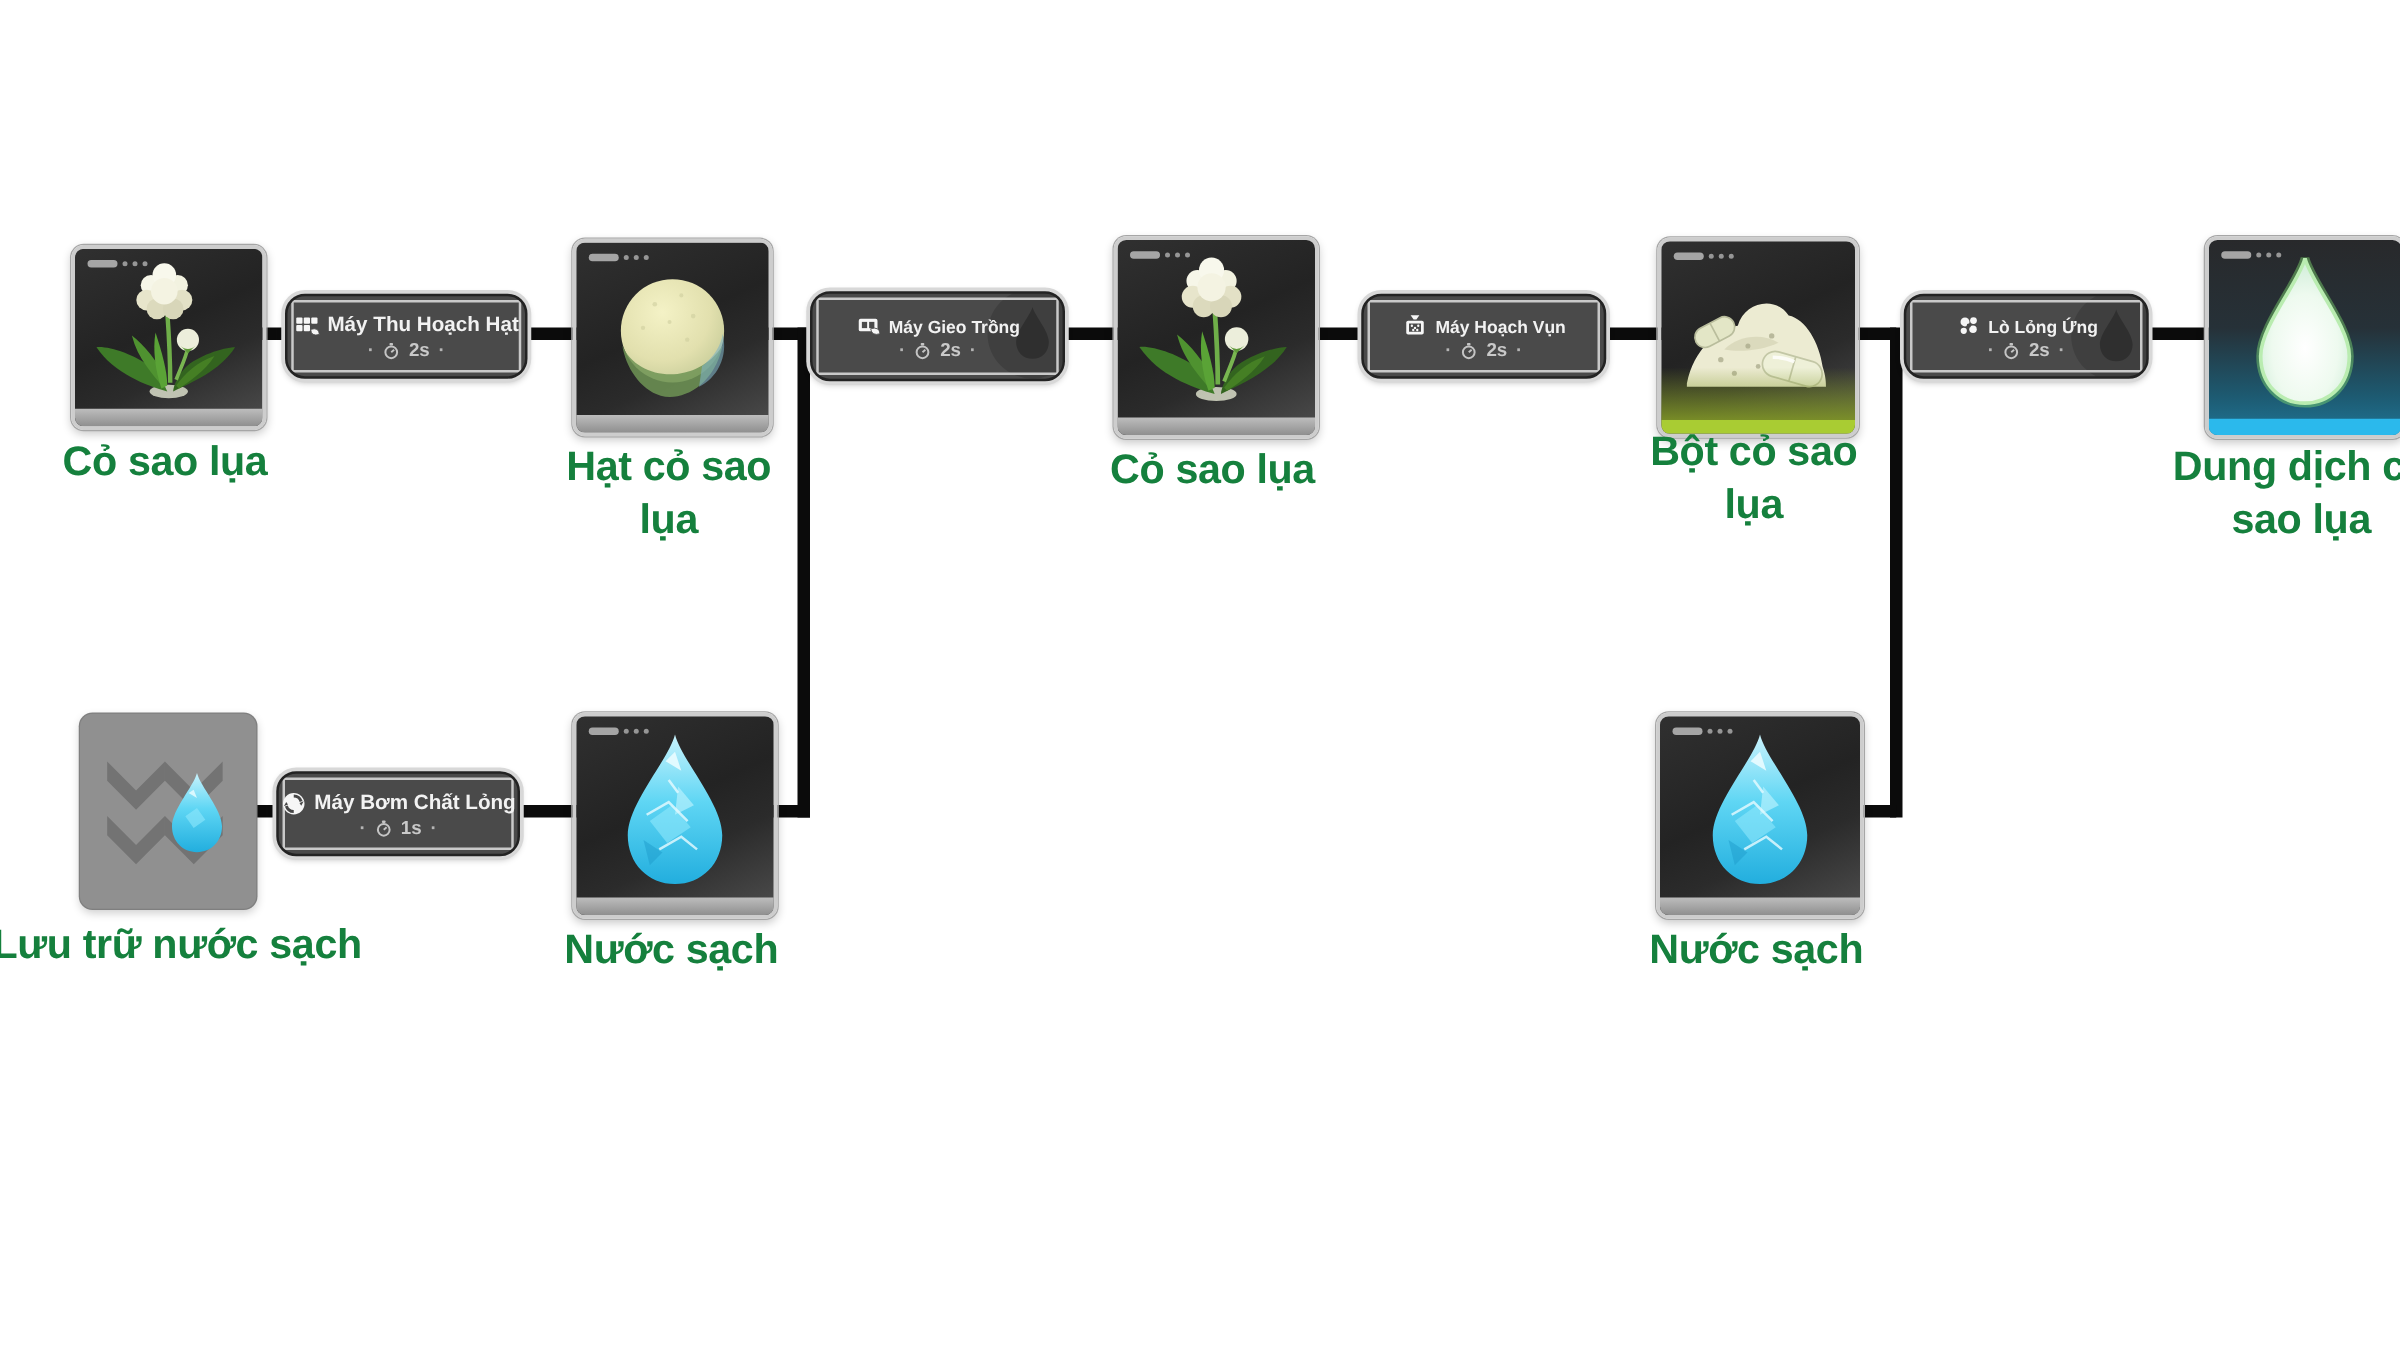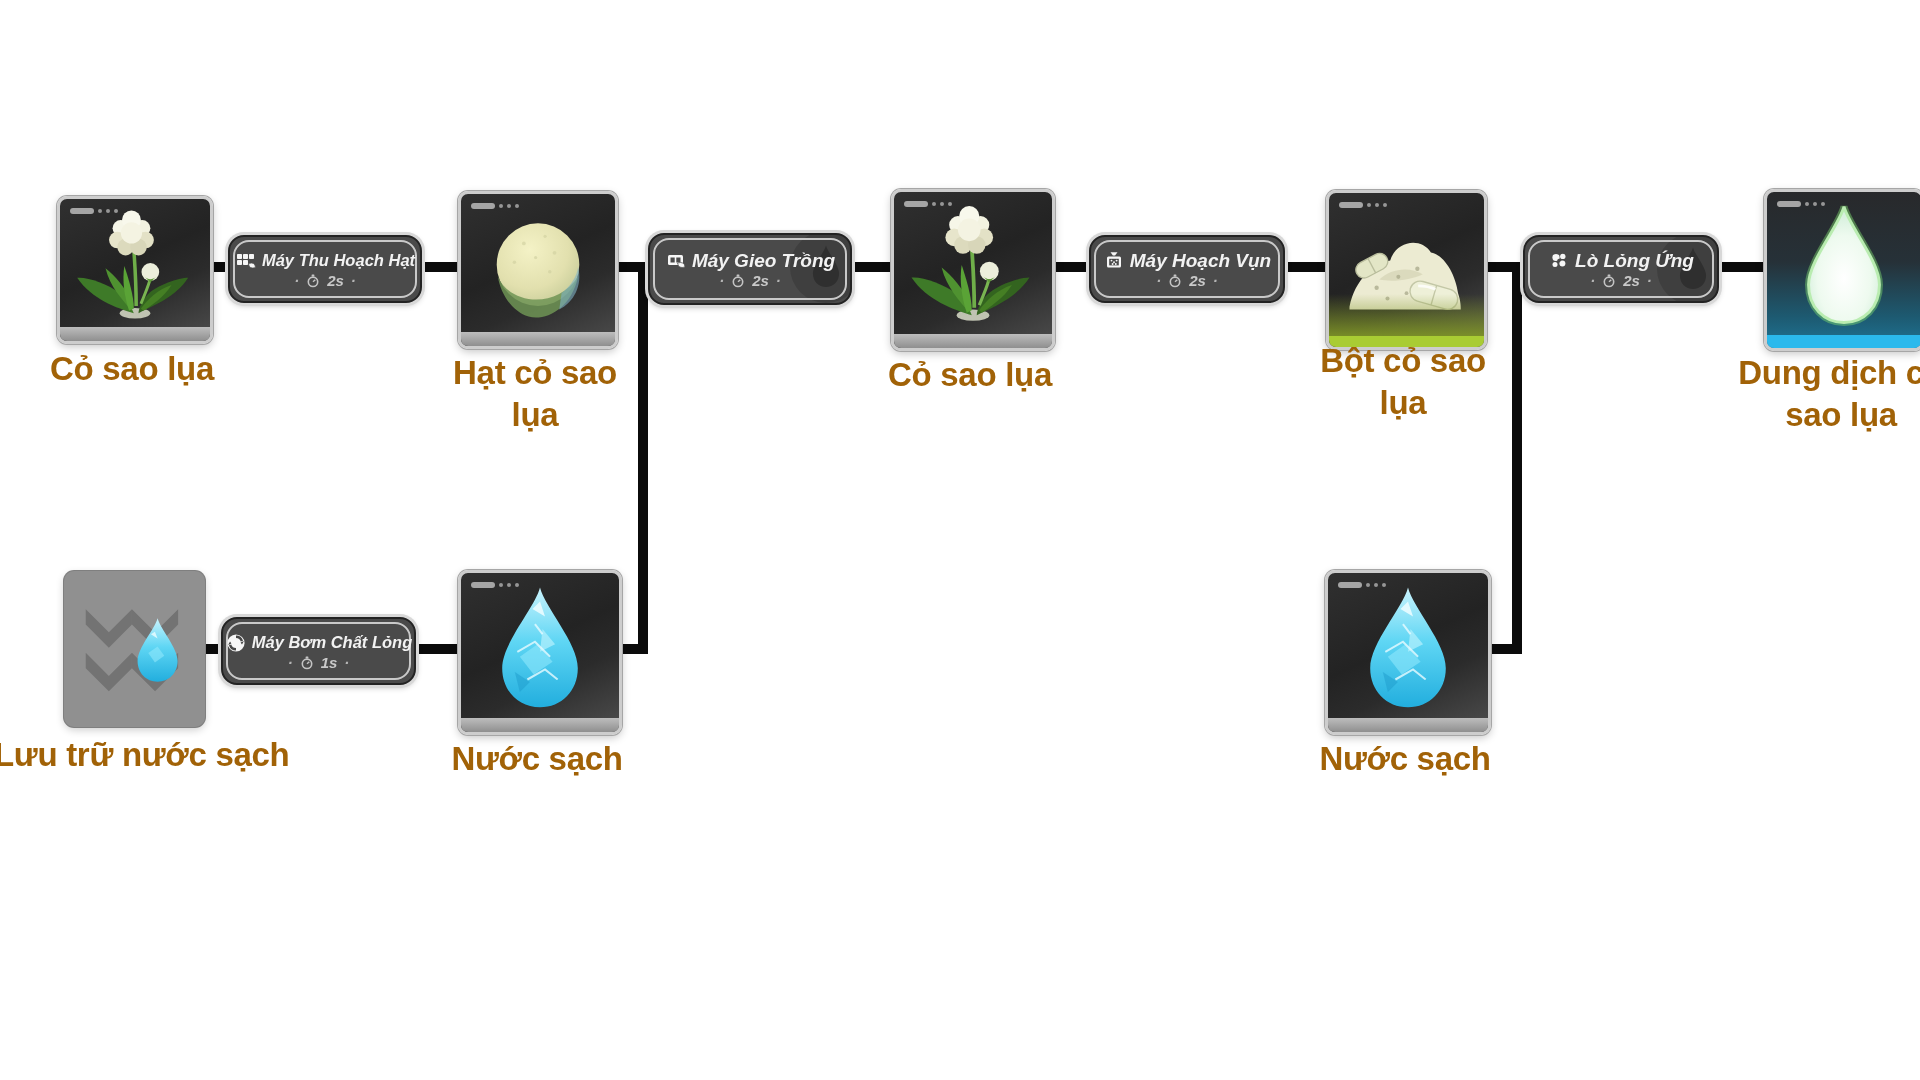--- a/index.html
+++ b/index.html
@@ -22,32 +22,32 @@
   .strip{position:absolute;left:0;right:0;bottom:0;height:14px;z-index:3;
          background:linear-gradient(#bdbdbd,#8f8f8f);}
   .strip.powder{height:11px;background:#a9cc33;}
   .strip.solution{height:13px;background:#2bb9ec;}
   .powder-glow{position:absolute;left:0;right:0;bottom:11px;height:42px;z-index:2;
          background:linear-gradient(rgba(110,130,30,0),rgba(128,150,38,.9));}
   .card.solution-bg{background:linear-gradient(180deg,#28292b 0%,#263138 45%,#1d5a71 80%,#1f7596 100%);}
   .card.storage-bg{border:none;border-radius:10px;box-shadow:0 0 0 1px #7f7f7f,0 3px 8px rgba(0,0,0,.2);
          background:#909090;}
   .art{position:absolute;z-index:1;}
-  .item-label{position:absolute;color:#a16207;font-size:33px;font-weight:700;line-height:1.28;
+  .item-label{position:absolute;color:#15803d;font-size:33px;font-weight:700;line-height:1.28;
          text-align:center;letter-spacing:-.3px;}
   .nowrap{white-space:nowrap;}
 
   
   .machine{position:absolute;background:#4a4a4a;border:2px solid #232323;border-radius:16px;
            box-shadow:0 0 0 3px #d8d8d8,0 2px 6px rgba(0,0,0,.3);overflow:hidden;}
-  .machine-inner{position:absolute;inset:3px;border:2px solid #c9c9c9;border-radius:16px;
-           display:flex;flex-direction:column;align-items:center;justify-content:center;gap:0;z-index:2;font-style:italic;}
+  .machine-inner{position:absolute;inset:3px;border:2px solid #c9c9c9;border-radius:2px;
+           display:flex;flex-direction:column;align-items:center;justify-content:center;gap:0;z-index:2;}
   .m-name{display:flex;align-items:center;gap:5px;color:#f2f2f2;font-weight:700;white-space:nowrap;}
   .m-name.fs-s{font-size:16.5px;}
-  .m-name.fs-l{font-size:19px;}
+  .m-name.fs-l{font-size:14px;}
   .m-time{display:flex;align-items:center;gap:7px;color:#c9c9c9;font-size:15px;font-weight:700;}
   .sep{color:#b5b5b5;}
   .watermark{position:absolute;right:-12px;top:-4px;width:72px;height:72px;border-radius:50%;
            background:rgba(0,0,0,.15);z-index:1;}
   .watermark svg{position:absolute;left:14px;top:12px;}
 </style>
 </head>
 <body>
 
 <div class="canvas">

